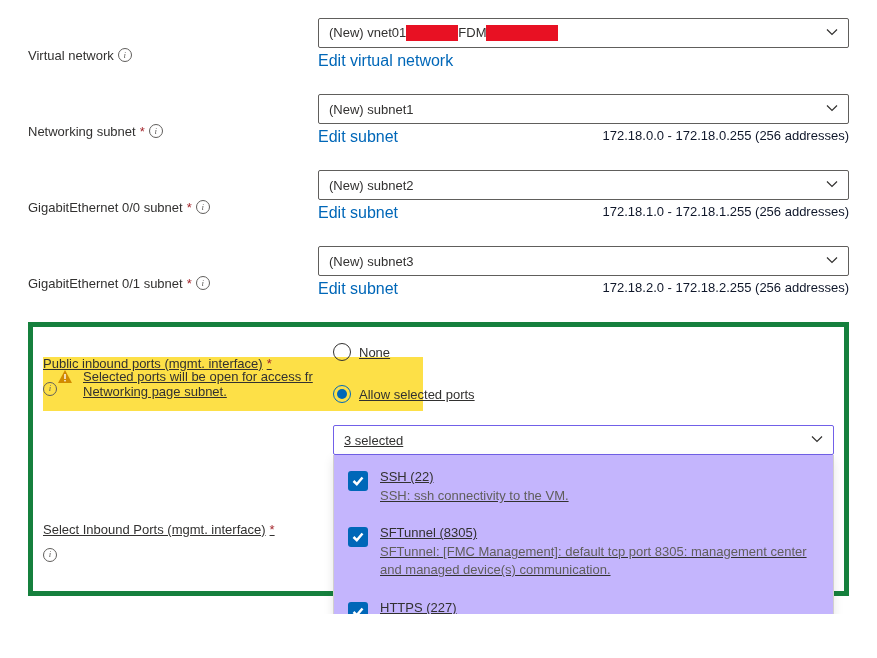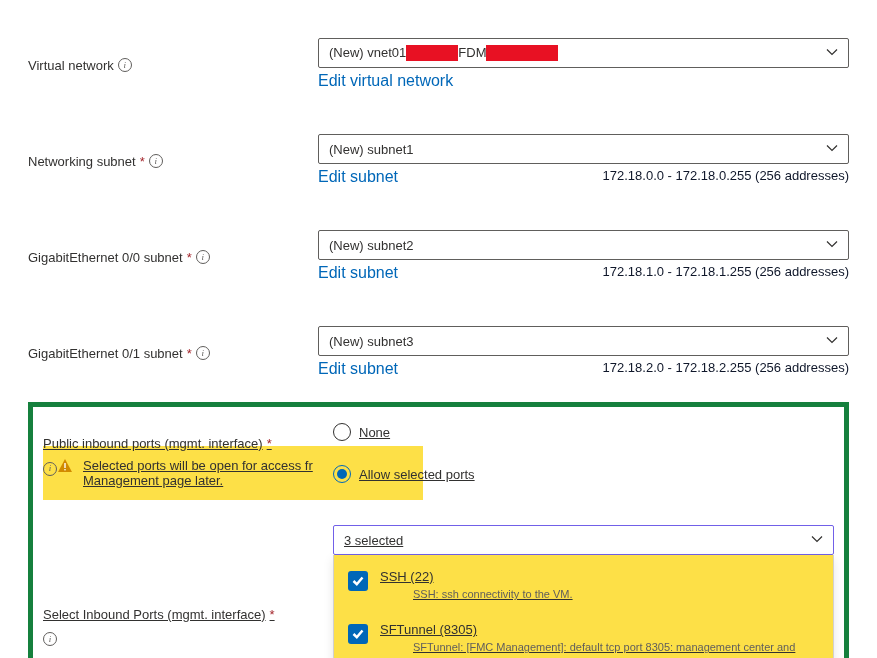--- a/index.html
+++ b/index.html
@@ -47,21 +47,20 @@
       width: 100%;
       height: 30px;
       border: 1px solid #605e5c;
       border-radius: 2px;
       background: #fff;
       display: flex;
       align-items: center;
       padding: 0 10px;
       justify-content: space-between;
       cursor: pointer;
-      margin-top: 20px;
     }
     .dropdown.focused {
       border-color: #7160e8;
       border-width: 1px;
     }
     .dropdown .arrow svg { width: 12px; height: 12px; }
     .redacted {
       display: inline-block;
       height: 16px;
       background: #e81123;
@@ -103,40 +102,40 @@
       margin-top: 12px;
       padding: 12px 14px;
       display: flex;
       gap: 10px;
       align-items: flex-start;
     }
     .warn-icon svg { width: 16px; height: 16px; }
     .dropdown-panel {
       border: 1px solid #d2d0ce;
       border-top: none;
-      background: #fde047;
+      background: #c4b5fd;
       box-shadow: 0 4px 10px rgba(0,0,0,0.1);
       padding: 4px 0 6px 0;
     }
     .dd-item {
       display: flex;
       gap: 12px;
       padding: 10px 14px;
       align-items: flex-start;
     }
     .checkbox {
       width: 20px; height: 20px; border-radius: 3px;
       background: #0067b8; display: inline-flex;
       align-items: center; justify-content: center;
       flex-shrink: 0; margin-top: 2px; cursor: pointer;
     }
     .checkbox svg { width: 14px; height: 14px; stroke: #fff; stroke-width: 2.5; fill: none; }
     .dd-item-body { flex: 1; }
     .dd-item-title { color: #323130; margin-bottom: 3px; }
-    .dd-item-desc { color: #605e5c; font-size: 11px; line-height: 1.4; margin-left: 33px; }
+    .dd-item-desc { color: #605e5c; font-size: 13px; line-height: 1.4; }
     .section-gap { height: 14px; }
   </style>
 </head>
 <body>
 
 <div class="form-row">
   <div class="label-col">
     <span>Virtual network</span>
     <span class="info-icon">i</span>
   </div>
@@ -314,19 +313,19 @@
     <div class="warning-box" style="width:380px; margin-top:60px;">
       <span class="warn-icon">
         <svg viewBox="0 0 16 16">
             <path d="M8 1 L15 14 L1 14 Z" fill="#d18b00"></path>
             <rect x="7.3" y="5" width="1.4" height="5" fill="#fff"></rect>
             <rect x="7.3" y="11" width="1.4" height="1.4" fill="#fff"></rect>
           </svg>
       </span>
       <div>
         <div>Selected ports will be open for access fr</div>
-        <div>Management page later.</div>
+        <div>Networking page subnet.</div>
       </div>
     </div>
   </div>
   <div style="height:150px;"></div>
 
 </div>
 
 </body></html>

